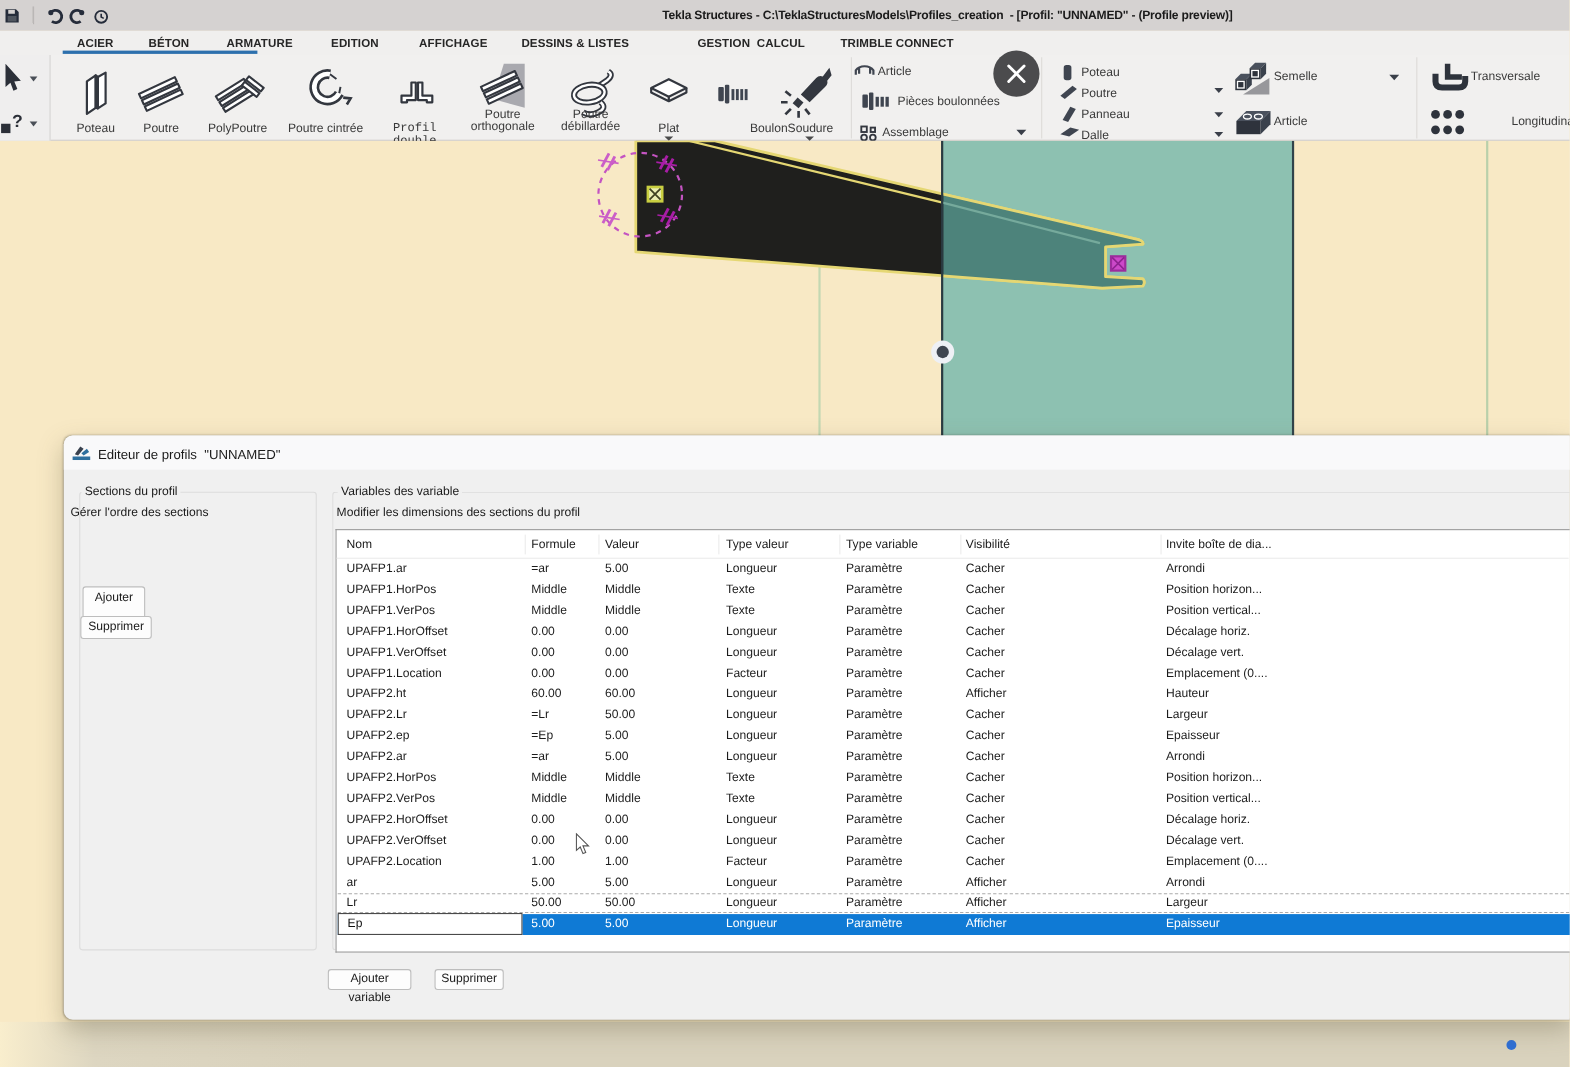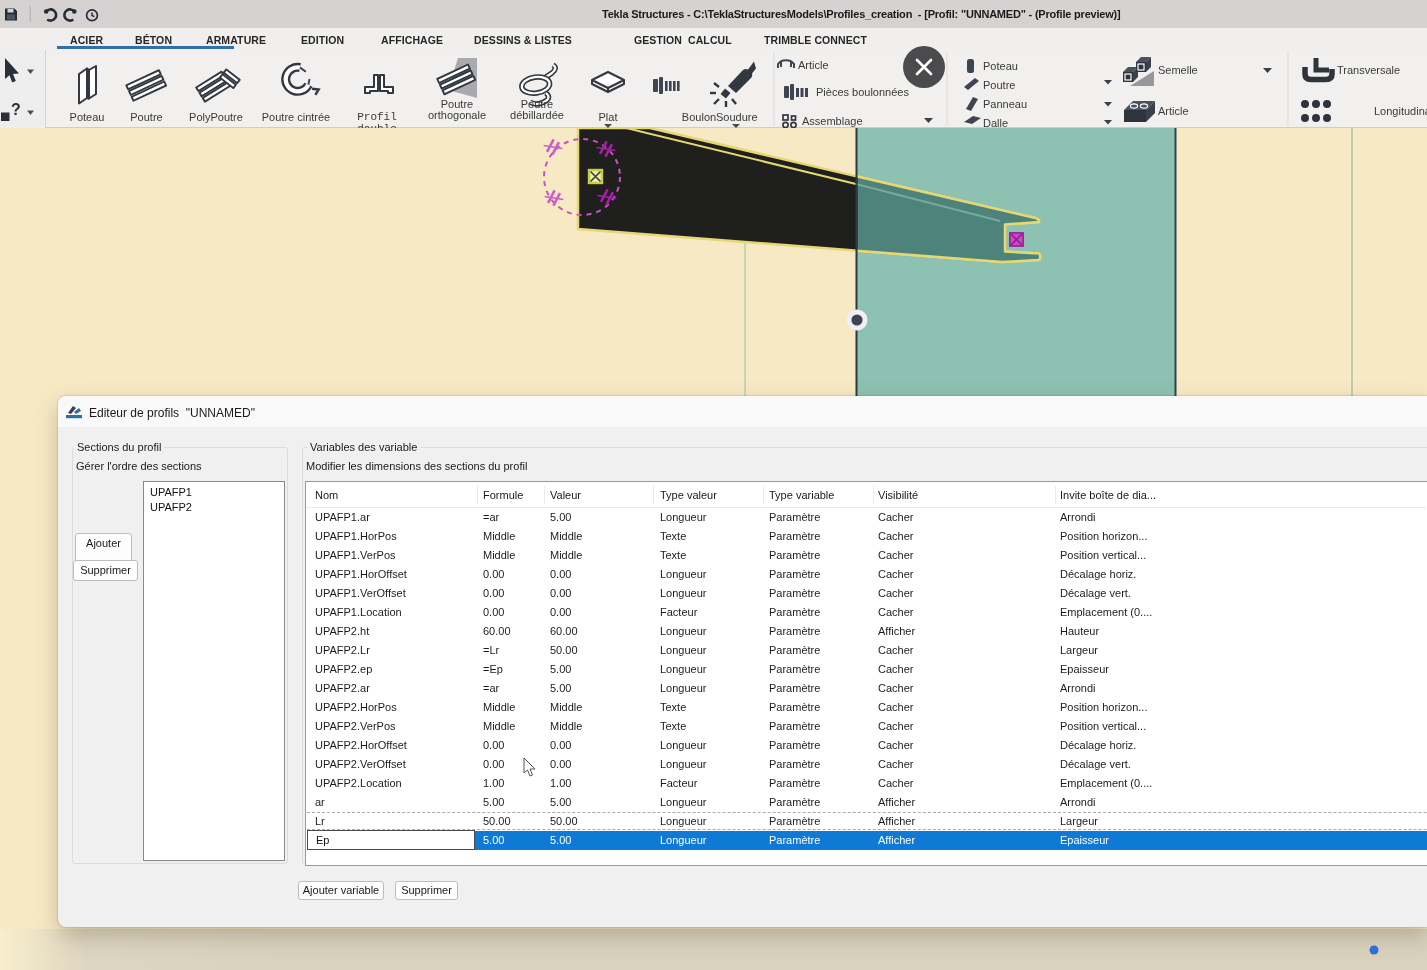--- a/index.html
+++ b/index.html
@@ -344,22 +344,21 @@
   <div class="abs" id="dlgtitle"></div>
   <svg class="abs" style="left:7px;top:6px" width="18" height="17" viewBox="0 0 18 17">
       <rect x="1" y="13" width="16" height="3.2" fill="#2e6f9e"></rect>
       <polygon points="3,11 8,4 11,6 6,12" fill="#39414e"></polygon>
       <polygon points="9,10 14,6 16,9 11,12" fill="#2e6f9e"></polygon>
     </svg>
   <div class="abs" id="dlgtitletext">Editeur de profils&nbsp; "UNNAMED"</div>
 
   <div class="abs groupbox" style="left:14px; top:51px; width:216px; height:417px;"></div>
   <div class="abs grouplbl" style="left:16px; top:45px; background:#f0f0f0; padding:0 3px;">Sections du profil</div>
-  <div class="abs grouplbl" style="left:18px; top:64px;">Gérer l'ordre des sections</div>
-  <div class="abs" id="listbox">UPAFP1<br>UPAFP2</div>
+  <div class="abs grouplbl" style="left:6px; top:64px;">Gérer l'ordre des sections</div>
   <div class="abs btn" style="left:17px; top:137px; width:57px; height:34px; line-height:19px;">Ajouter</div>
   <div class="abs btn" style="left:15px; top:164px; width:65px; height:21px; line-height:19px;">Supprimer</div>
 
   <div class="abs groupbox" style="left:244px; top:51px; width:1126px; height:417px; border-right:none; border-radius:3px 0 0 3px;"></div>
   <div class="abs grouplbl" style="left:249px; top:45px; background:#f0f0f0; padding:0 3px;">Variables des variable</div>
   <div class="abs grouplbl" style="left:248px; top:64px;">Modifier les dimensions des sections du profil</div>
 
   <div class="abs" id="table">
     <div class="row" style="top:0px; height:26px; color:#1a1a1a;">
       <span class="c0" style="top:7px">Nom</span>
@@ -538,19 +537,19 @@
     </div>
     <div class="hline" style="left:0;top:25px;width:1120px;height:1px;"></div>
     <div class="hline" style="left:171px;top:4px;width:1px;height:18px;"></div>
     <div class="hline" style="left:238px;top:4px;width:1px;height:18px;"></div>
     <div class="hline" style="left:347px;top:4px;width:1px;height:18px;"></div>
     <div class="hline" style="left:457px;top:4px;width:1px;height:18px;"></div>
     <div class="hline" style="left:567px;top:4px;width:1px;height:18px;"></div>
     <div class="hline" style="left:749px;top:4px;width:1px;height:18px;"></div>
     <div style="position:absolute;left:1px;top:330px;width:1420px;height:18px;border-top:1px dashed #ababab;border-bottom:1px dashed #ababab;"></div>
   </div>
-  <div class="abs btn" style="left:240px; top:485px; width:86px; height:19px; line-height:17px;">Ajouter variable</div>
+  <div class="abs btn" style="left:240px; top:485px; width:76px; height:19px; line-height:17px;">Ajouter variable</div>
   <div class="abs btn" style="left:337px; top:485px; width:63px; height:19px; line-height:17px;">Supprimer</div>
 </div>
 
 <svg class="abs" style="left:523px;top:757px" width="16" height="22" viewBox="0 0 16 22">
     <path d="M1 1 L1 16 L4.5 13 L7 19 L9.5 18 L7 12 L12 12 Z" fill="#fff" stroke="#555" stroke-width="1"></path>
   </svg>
 
 </body></html>

